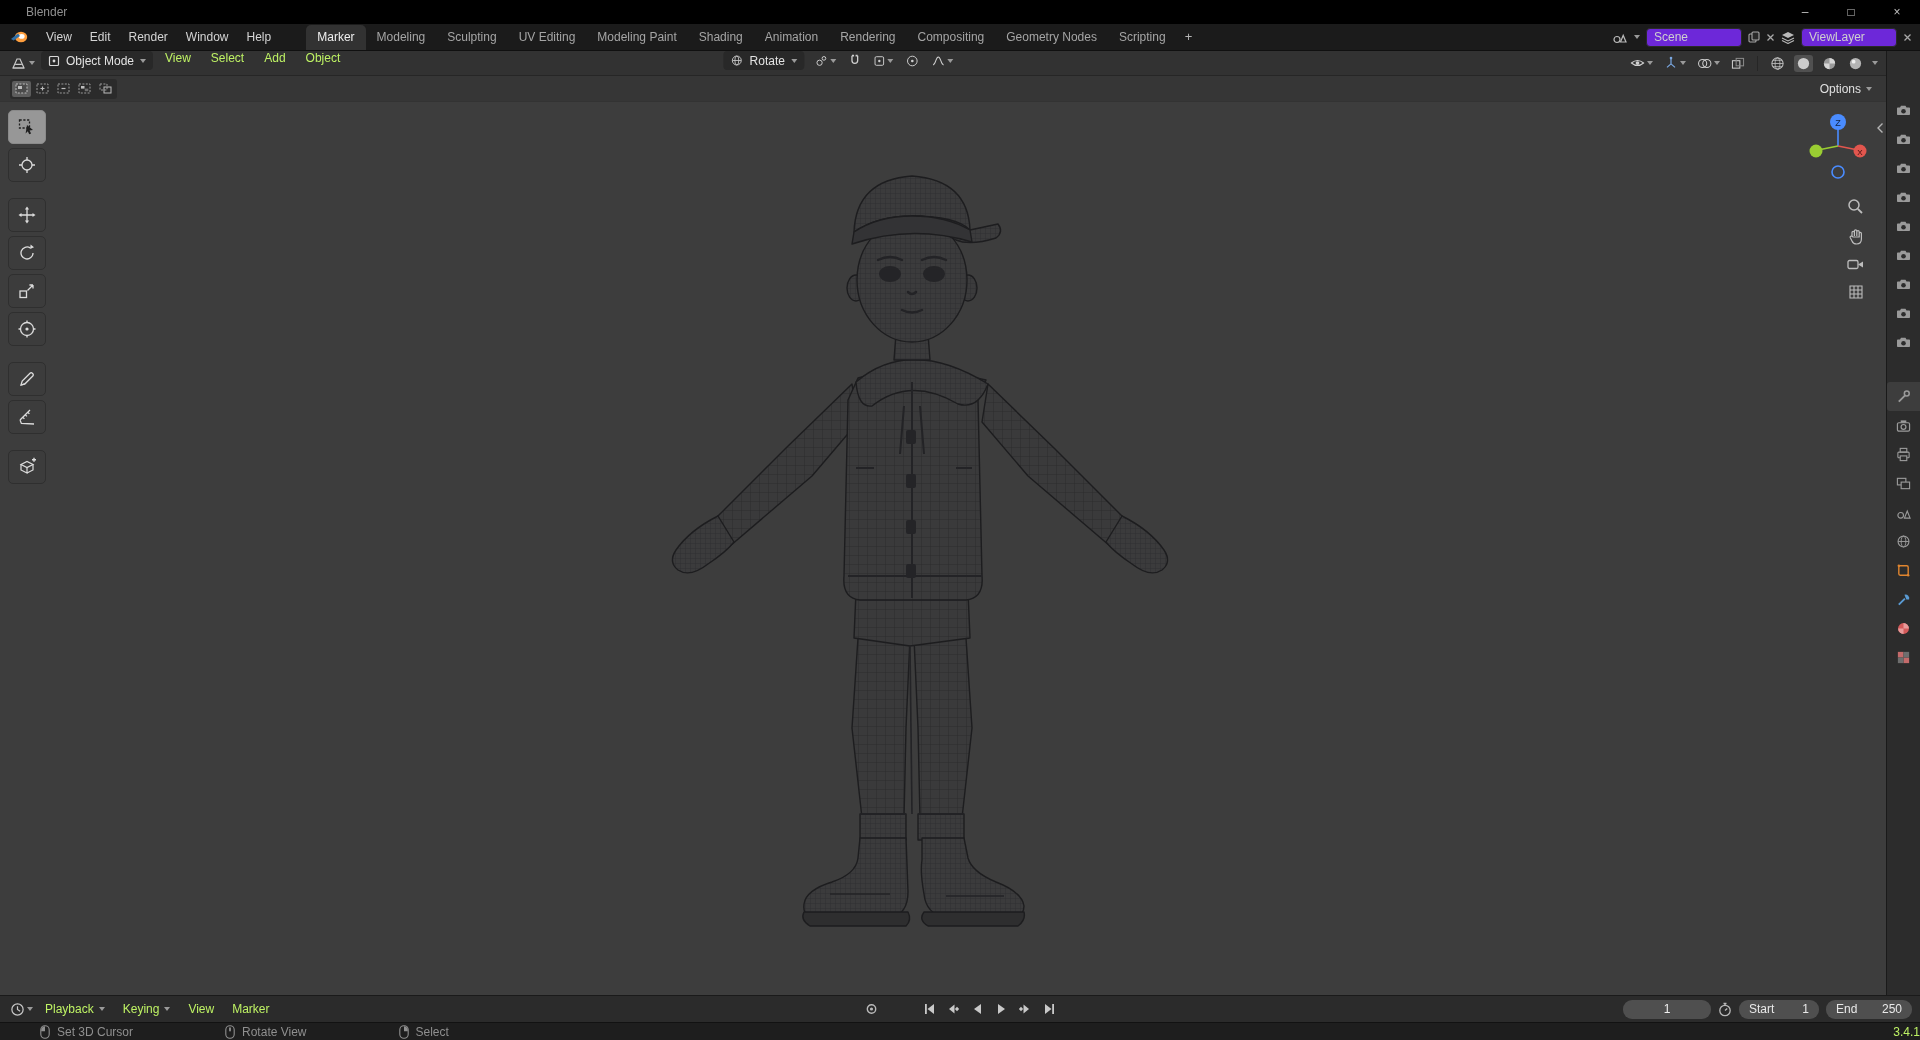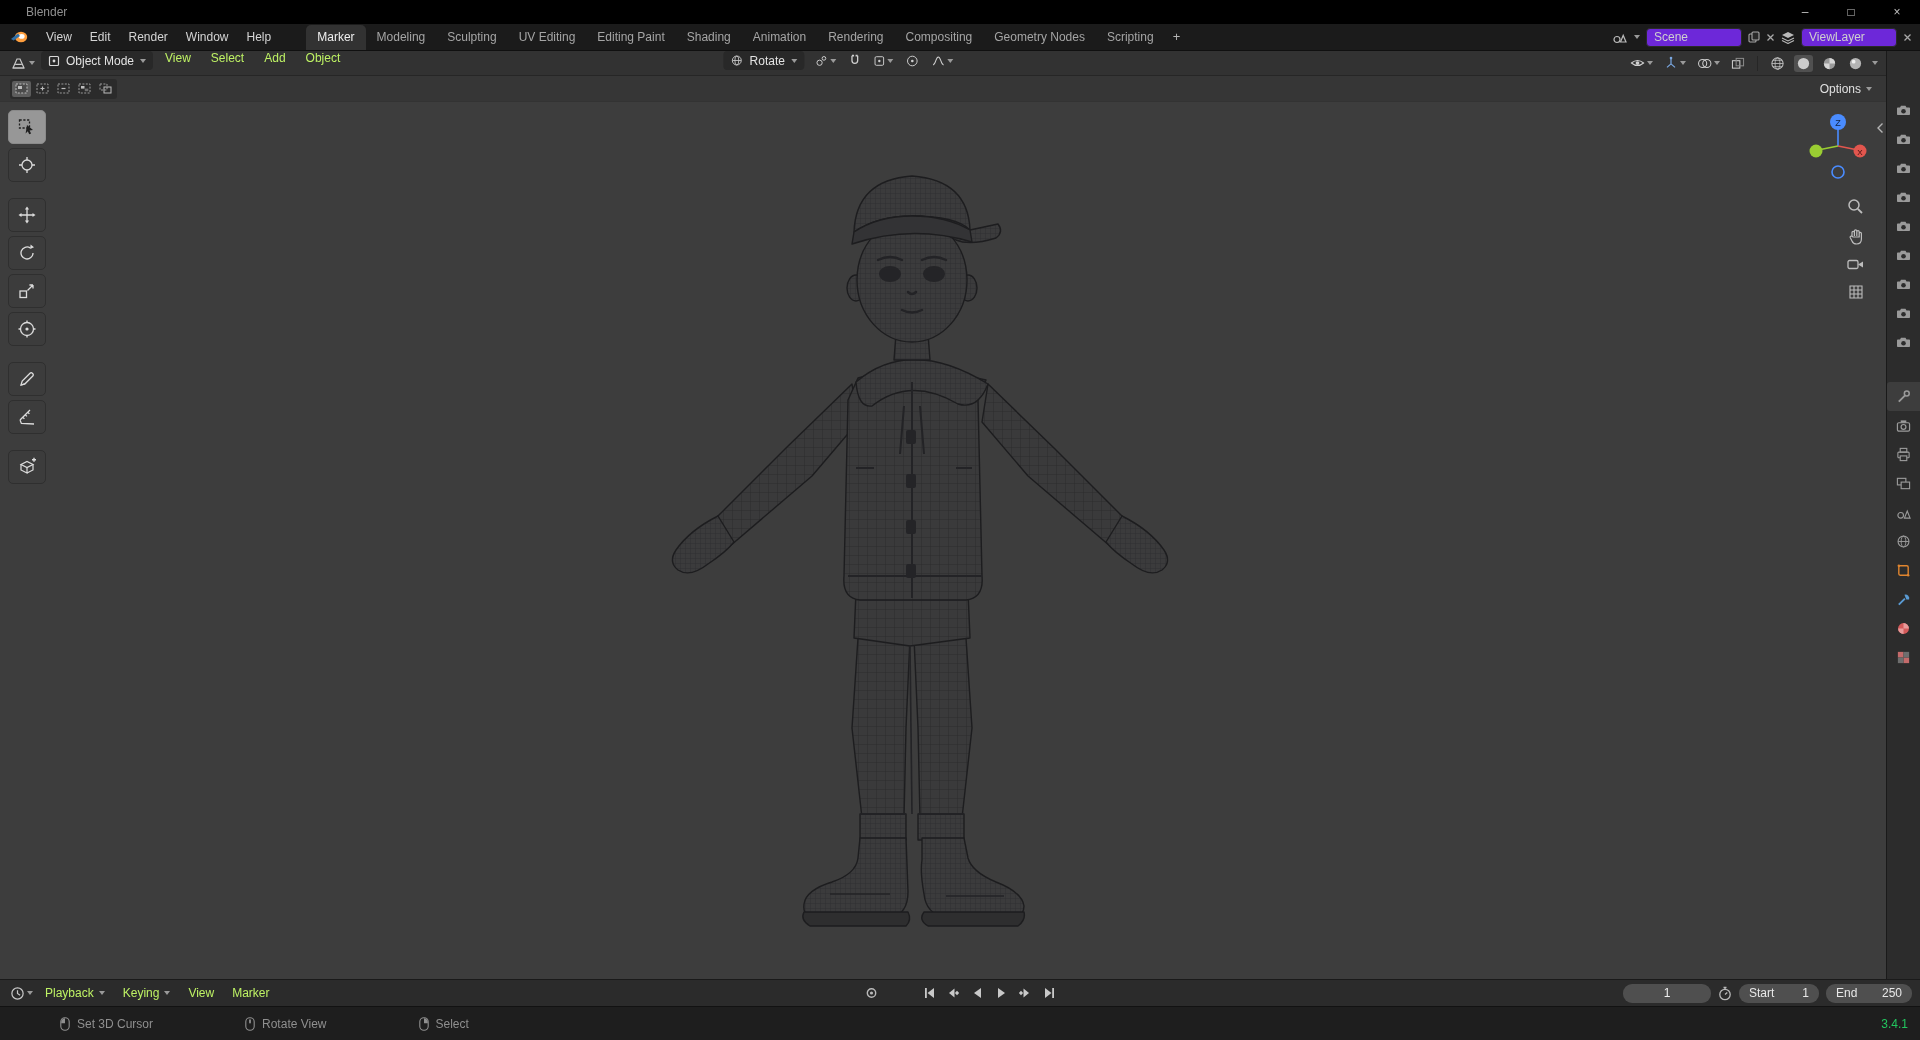--- a/index.html
+++ b/index.html
@@ -84,24 +84,24 @@
   .rec-btn{margin-right:34px;}
   .tl-right{margin-left:auto;display:flex;align-items:center;gap:7px;}
   .frame-field{width:88px;height:19px;background:#4f4f4f;border-radius:9px;display:flex;align-items:center;
                justify-content:center;color:#f0f0f0;}
   .range-field{height:19px;background:#4f4f4f;border-radius:9px;display:flex;align-items:center;
                justify-content:space-between;color:#e8e8e8;padding:0 10px;}
   .range-field.start{width:80px;}
   .range-field.end{width:86px;}
 
   
-  .statusbar{height:34px;flex:0 0 auto;background:#1e1e1e;border-top:1px solid #121212;display:flex;
-             align-items:center;color:#8f8f8f;padding-left:60px;gap:92px;}
+  .statusbar{height:18px;flex:0 0 auto;background:#1e1e1e;border-top:1px solid #121212;display:flex;
+             align-items:center;color:#8f8f8f;padding-left:40px;gap:92px;}
   .hint{display:flex;align-items:center;gap:7px;}
-  .version{margin-left:auto;margin-right:12px;color:#22c55e;}
+  .version{margin-left:auto;margin-right:0;color:#bef264;}
 
   svg{display:block;}
 </style>
 </head>
 <body>
 
 <div class="app">
 
   <div class="titlebar">
     <span class="title">Blender</span>
@@ -125,21 +125,21 @@
       <span class="menu-item">Edit</span>
       <span class="menu-item">Render</span>
       <span class="menu-item">Window</span>
       <span class="menu-item">Help</span>
     </nav>
     <div class="tabs">
       <span class="tab active">Marker</span>
       <span class="tab">Modeling</span>
       <span class="tab">Sculpting</span>
       <span class="tab">UV Editing</span>
-      <span class="tab">Editing Paint</span>
+      <span class="tab">Modeling Paint</span>
       <span class="tab">Shading</span>
       <span class="tab">Animation</span>
       <span class="tab">Rendering</span>
       <span class="tab">Compositing</span>
       <span class="tab">Geometry Nodes</span>
       <span class="tab">Scripting</span>
       <span class="tab add">+</span>
     </div>
     <div class="tb-right">
       <span class="mini-ic">

